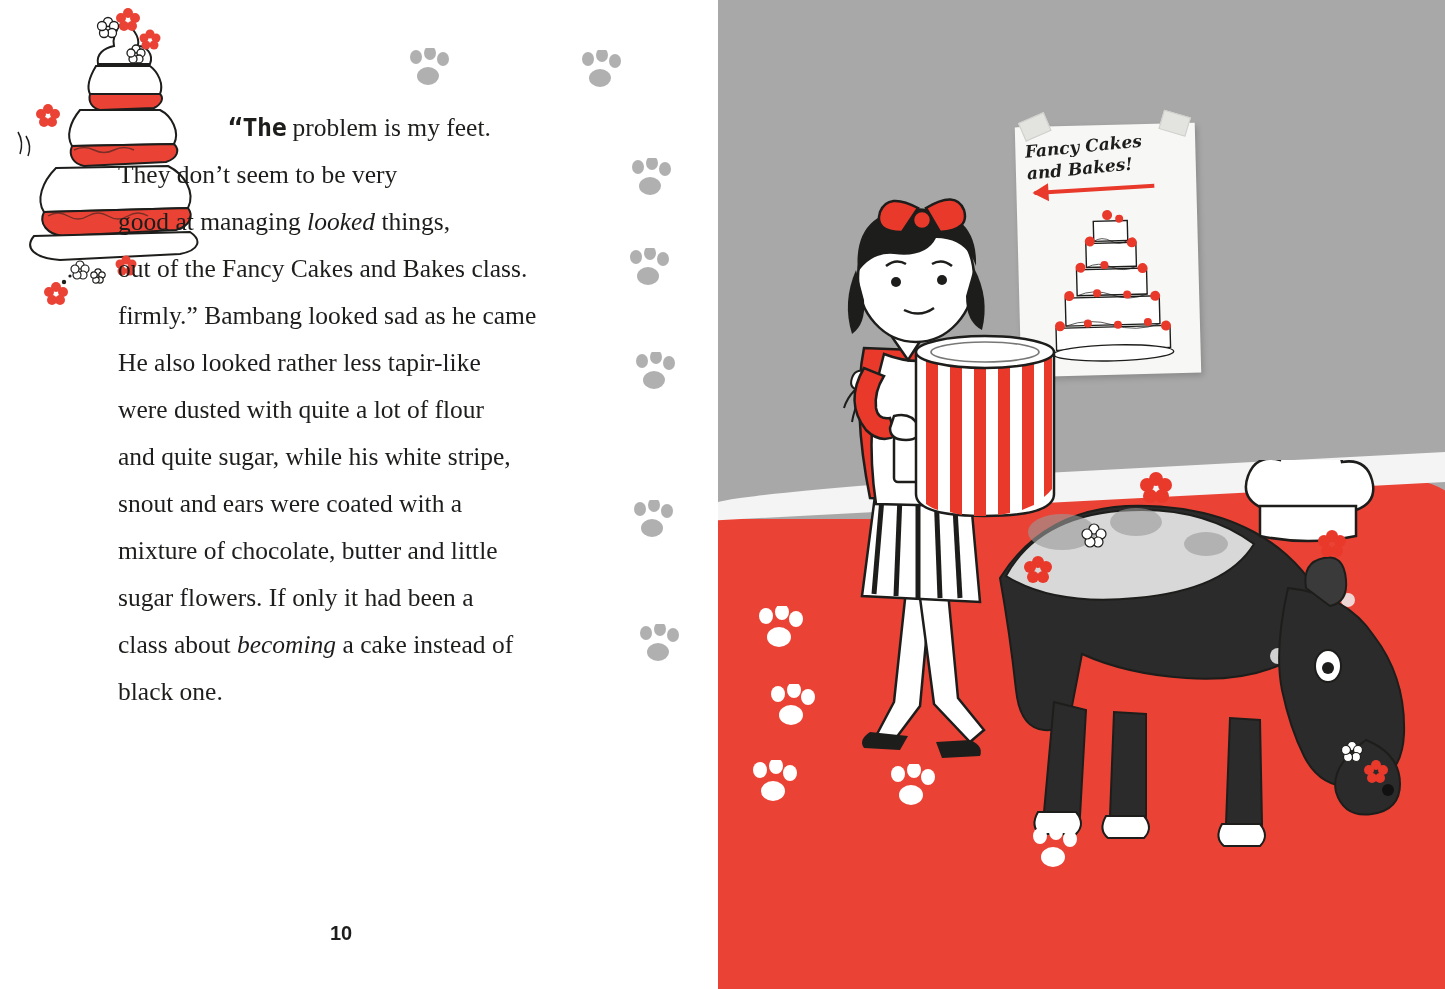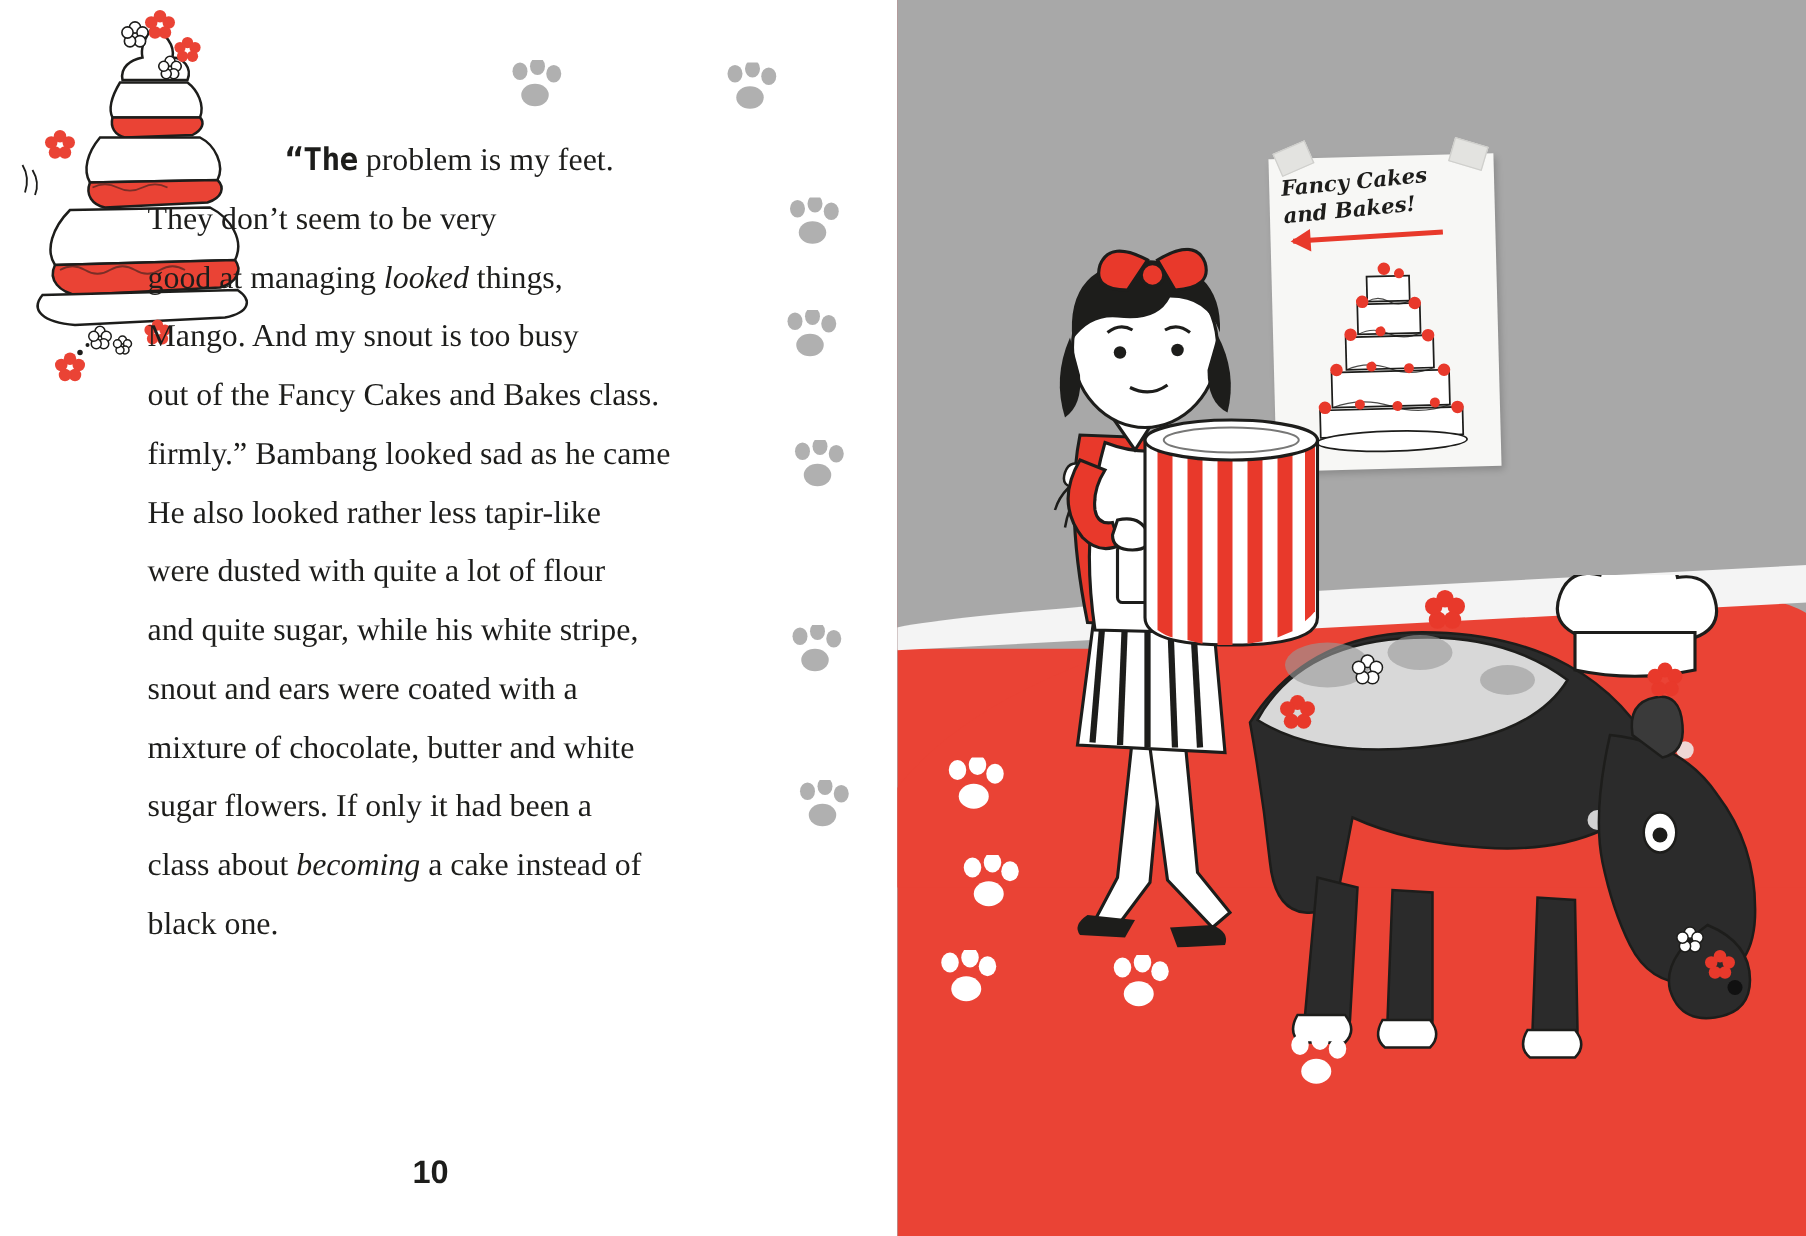--- a/index.html
+++ b/index.html
@@ -5,21 +5,21 @@
   html, body {
     margin: 0;
     padding: 0;
     background: #ffffff;
   }
   .page {
     position: relative;
     width: 1445px;
     height: 989px;
     overflow: hidden;
-    background: #7f1d1d;
+    background: #fca5a5;
     font-family: "Liberation Serif", serif;
   }
 
   
   .left-page {
     position: absolute;
     left: 0; top: 0;
     width: 718px; height: 989px;
     background: #ffffff;
   }
@@ -44,21 +44,21 @@
   .ital { font-style: italic; }
   .indent-1 { display: block; text-indent: 110px; }
   .indent-2 { display: block; text-indent: 0; }
 
   .page-number {
     position: absolute;
     left: 330px;
     top: 922px;
     font-family: "Liberation Sans", sans-serif;
     font-weight: bold;
-    font-size: 26px;
+    font-size: 20px;
     color: #1d1d1b;
   }
 
   
   .cake-illo {
     position: absolute;
     left: 4px;
     top: 4px;
     width: 200px;
     height: 310px;
@@ -326,28 +326,27 @@
         </svg>
     </div>
 
     <div class="body-text">
       <p>
         <span class="indent-1">
           <span class="dropcap-word">“The</span><span> problem is my feet.</span>
         </span>
         <span class="indent-2">They don’t seem to be very</span>
         <span class="indent-2">good at managing <span class="ital">looked</span> things,</span>
-        <span class="indent-2">Mango. And my snout is too busy</span>
         <span class="indent-2">out of the Fancy Cakes and Bakes class.</span>
         <span class="indent-2">firmly.” Bambang looked sad as he came</span>
         <span class="indent-2">He also looked rather less tapir-like</span>
         <span class="indent-2">were dusted with quite a lot of flour</span>
         <span class="indent-2">and quite sugar, while his white stripe,</span>
         <span class="indent-2">snout and ears were coated with a</span>
-        <span class="indent-2">mixture of chocolate, butter and white</span>
+        <span class="indent-2">mixture of chocolate, butter and little</span>
         <span class="indent-2">sugar flowers. If only it had been a</span>
         <span class="indent-2">class about <span class="ital">becoming</span> a cake instead of</span>
         <span class="indent-2">black one.</span>
       </p>
     </div>
 
     <div class="page-number">10</div>
   </div>
 
   <div class="right-page">

